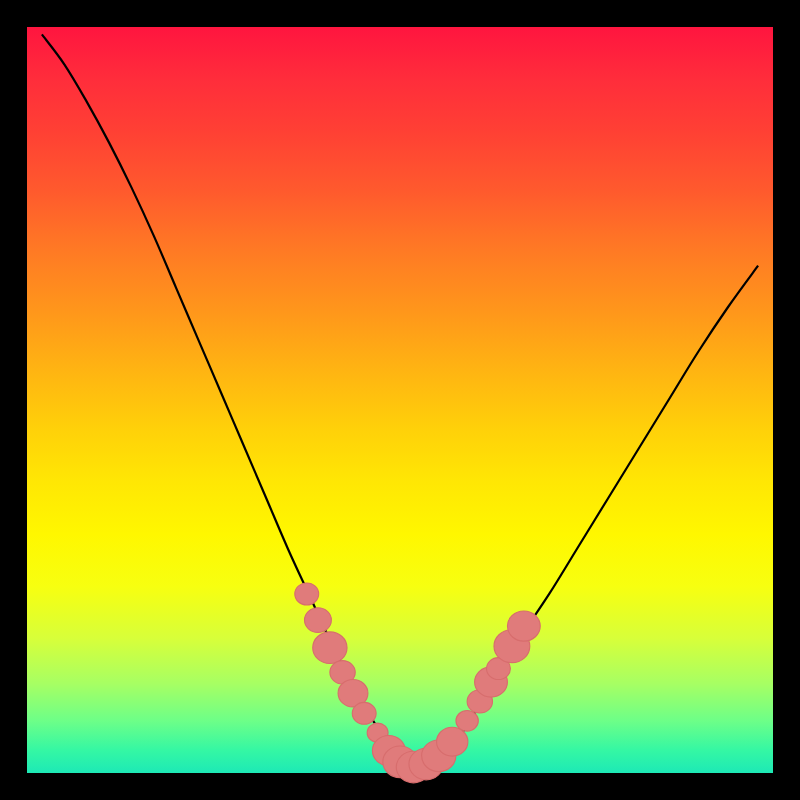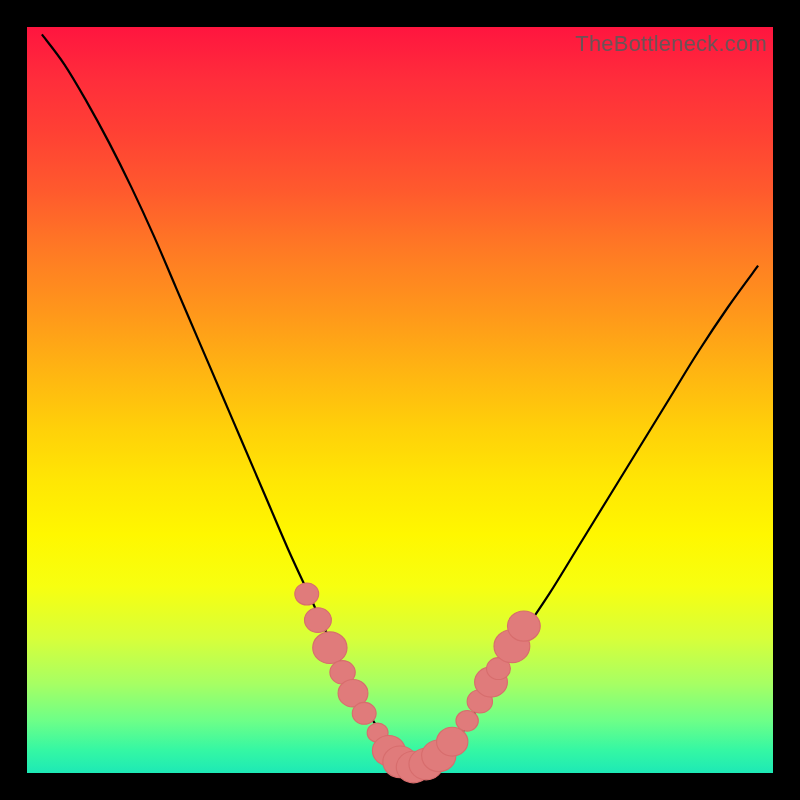--- a/index.html
+++ b/index.html
@@ -61,21 +61,20 @@
     width: 100%;
     height: 100%;
     overflow: visible;
   }
 </style>
 </head>
 <body>
 
 <div class="outer">
   <div class="plot">
-    <span class="watermark">TheBottleneck.com</span>
     <svg class="curve" viewBox="0 0 100 100" preserveAspectRatio="none">
       <path id="curve-path" fill="none" stroke-width="2.2" vector-effect="non-scaling-stroke" stroke="#000000" d="M 2 1 C 2.54 1.72, 3.92 3.38, 5 5 C 6.08 6.62, 6.92 8.11, 8 10 C 9.08 11.89, 9.92 13.43, 11 15.5 C 12.08 17.57, 12.92 19.25, 14 21.5 C 15.08 23.75, 15.92 25.57, 17 28 C 18.08 30.43, 18.92 32.48, 20 35 C 21.08 37.52, 21.92 39.48, 23 42 C 24.08 44.52, 24.92 46.48, 26 49 C 27.08 51.52, 27.92 53.48, 29 56 C 30.08 58.52, 30.92 60.48, 32 63 C 33.08 65.52, 33.92 67.57, 35 70 C 36.08 72.43, 36.92 74.16, 38 76.5 C 39.08 78.84, 39.92 80.75, 41 83 C 42.08 85.25, 42.92 87.02, 44 89 C 45.08 90.98, 46.1 92.47, 47 94 C 47.9 95.53, 48.28 96.564, 49 97.5 C 49.72 98.436, 50.28 98.84, 51 99.2 C 51.72 99.56, 52.28 99.59, 53 99.5 C 53.72 99.41, 54.28 99.24000000000001, 55 98.7 C 55.72 98.16, 56.1 97.706, 57 96.5 C 57.9 95.294, 58.92 93.71, 60 92 C 61.08 90.29, 61.92 88.8, 63 87 C 64.08 85.2, 64.74 83.98, 66 82 C 67.26 80.02, 68.56 78.25, 70 76 C 71.44 73.75, 72.56 71.84, 74 69.5 C 75.44 67.16, 76.56 65.34, 78 63 C 79.44 60.66, 80.56 58.84, 82 56.5 C 83.44 54.16, 84.56 52.34, 86 50 C 87.44 47.66, 88.56 45.75, 90 43.5 C 91.44 41.25, 92.56 39.57, 94 37.5 C 95.44 35.43, 97.28 32.99, 98 32"></path>
       <g id="markers">
           <ellipse cx="37.5" cy="76" rx="1.6" ry="1.4720000000000002" fill="#e07b7b" stroke="#d76d6d" stroke-width="0.15"></ellipse>
           <ellipse cx="39" cy="79.5" rx="1.8" ry="1.6560000000000001" fill="#e07b7b" stroke="#d76d6d" stroke-width="0.15"></ellipse>
           <ellipse cx="40.6" cy="83.2" rx="2.3" ry="2.116" fill="#e07b7b" stroke="#d76d6d" stroke-width="0.15"></ellipse>
           <ellipse cx="42.3" cy="86.5" rx="1.7" ry="1.564" fill="#e07b7b" stroke="#d76d6d" stroke-width="0.15"></ellipse>
           <ellipse cx="43.7" cy="89.3" rx="2" ry="1.84" fill="#e07b7b" stroke="#d76d6d" stroke-width="0.15"></ellipse>
           <ellipse cx="45.2" cy="92" rx="1.6" ry="1.4720000000000002" fill="#e07b7b" stroke="#d76d6d" stroke-width="0.15"></ellipse>
           <ellipse cx="47" cy="94.6" rx="1.4" ry="1.288" fill="#e07b7b" stroke="#d76d6d" stroke-width="0.15"></ellipse>

